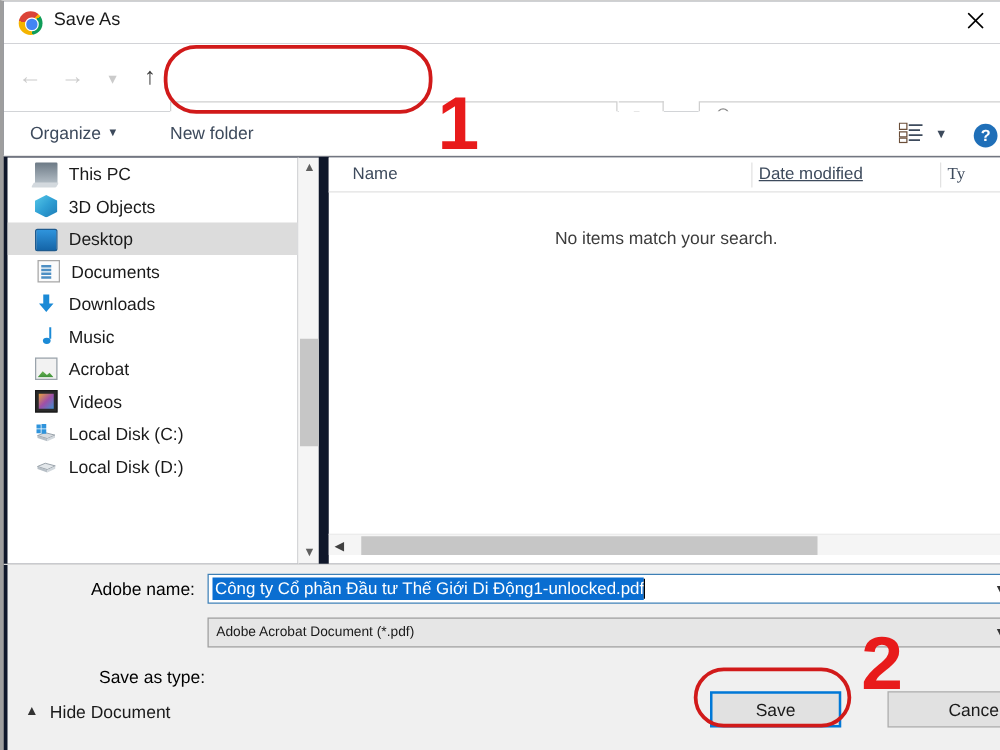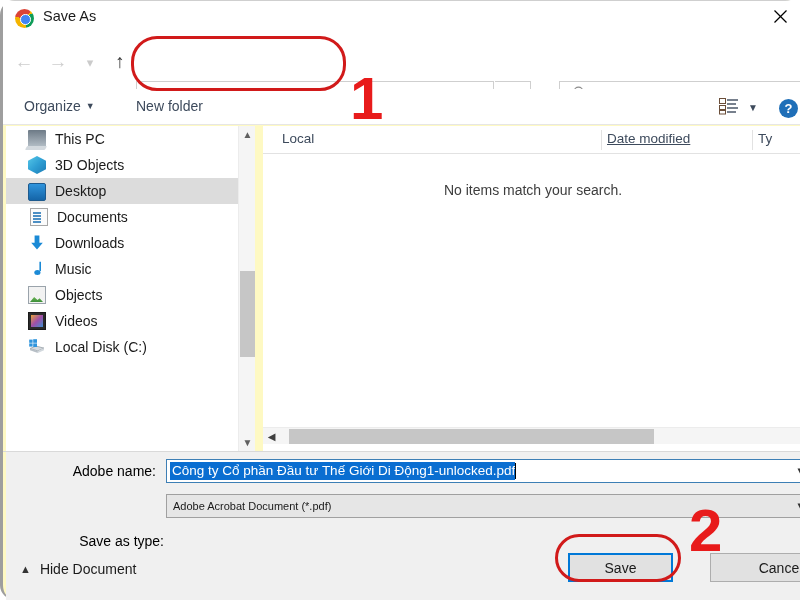--- a/index.html
+++ b/index.html
@@ -5,24 +5,23 @@
   * { box-sizing: border-box; margin: 0; padding: 0; }
   html, body {
     width: 800px; height: 600px;
     font-family: "Liberation Sans", sans-serif;
     background: #ffffff;
     overflow: hidden;
   }
   #dialog {
     position: relative;
     width: 800px; height: 600px;
-    background: #fef9c3;
+    background: #0f172a;
     border-left: 3px solid #9e9e9e;
     border-top: 1px solid #cfcfcf;
-    border-radius: 15px;
   }
 
   
   .titlebar {
     position: absolute; left: 0; top: 0; width: 800px; height: 34px;
     background: #ffffff;
     display: flex; align-items: center;
   }
   .chrome-logo {
     position: absolute; left: 12px; top: 8px;
@@ -171,21 +170,21 @@
   }
   .col-head {
     position: absolute; left: 0; top: 0; width: 540px; height: 28px;
     border-bottom: 1px solid #e2e2e2; background: #fff;
   }
   .col {
     position: absolute; top: 5px; font-size: 13.5px; color: #3d4a5c;
   }
   .col-name { left: 19px; }
   .col-date { left: 344px; text-decoration: underline; }
-  .col-type { left: 495px; }
+  .col-type { left: 495px; font-family: Liberation Serif, serif; }
   .col-div {
     position: absolute; top: 4px; width: 1px; height: 20px; background: #e2e2e2;
   }
   .empty-msg {
     position: absolute; left: 0; top: 56px; width: 540px;
     text-align: center; font-size: 14px; color: #3d3d3d;
   }
   .hscroll {
     position: absolute; left: 260px; top: 426px; width: 540px; height: 17px;
     background: #f5f5f5; border-top: 1px solid #ececec;
@@ -360,51 +359,61 @@
       <span class="ico ico-music">
         <svg width="18" height="18" viewBox="0 0 18 18">
           <path d="M12.2 1.8v9.1" stroke="#1b8ad6" stroke-width="1.6" fill="none"></path>
           <ellipse cx="9.4" cy="12.6" rx="3.1" ry="2.5" fill="#1b8ad6"></ellipse>
         </svg>
       </span>
       <span class="tree-label">Music</span>
     </div>
     <div class="tree-item">
       <span class="ico ico-pic"></span>
-      <span class="tree-label">Objects</span>
+      <span class="tree-label">Acrobat</span>
     </div>
     <div class="tree-item">
       <span class="ico ico-vid"></span>
       <span class="tree-label">Videos</span>
     </div>
     <div class="tree-item">
       <span class="ico ico-diskc">
         <svg width="18" height="18" viewBox="0 0 18 18">
           <path d="M2 10.5l6-2.4 8 2 -6.2 2.8z" fill="#d7dbdf" stroke="#9aa3ab" stroke-width="0.8"></path>
           <path d="M2 10.5v1.8l7.8 2.6v-1.9z" fill="#b7bfc6"></path>
           <path d="M9.8 13v1.9L16 12.2v-1.9z" fill="#d2d8dd"></path>
           <rect x="1.2" y="1.6" width="3.4" height="3.2" fill="#2f94dc"></rect>
           <rect x="5.2" y="1.2" width="3.8" height="3.6" fill="#2f94dc"></rect>
           <rect x="1.2" y="5.4" width="3.4" height="3.2" fill="#2f94dc"></rect>
           <rect x="5.2" y="5.4" width="3.8" height="3.6" fill="#2f94dc"></rect>
         </svg>
       </span>
       <span class="tree-label">Local Disk (C:)</span>
     </div>
+    <div class="tree-item">
+      <span class="ico ico-diskd">
+        <svg width="18" height="18" viewBox="0 0 18 18">
+          <path d="M2 9.2l6.2-2.6 8 2.1 -6.4 3z" fill="#e3e7ea" stroke="#9aa3ab" stroke-width="0.8"></path>
+          <path d="M2 9.2v2l7.8 2.7v-2z" fill="#b7bfc6"></path>
+          <path d="M9.8 11.9v2l6.4-3v-2z" fill="#d2d8dd"></path>
+        </svg>
+      </span>
+      <span class="tree-label">Local Disk (D:)</span>
+    </div>
   </div>
 
   <div class="sb-scroll">
     <div class="sb-arrow up">▲</div>
     <div class="sb-thumb"></div>
     <div class="sb-arrow dn">▼</div>
   </div>
 
   <div class="filelist">
     <div class="col-head">
-      <div class="col col-name">Local</div>
+      <div class="col col-name">Name</div>
       <div class="col-div" style="left:338px"></div>
       <div class="col col-date">Date modified
         
       </div>
       <div class="col-div" style="left:489px"></div>
       <div class="col col-type">Ty</div>
     </div>
     <div class="empty-msg">No items match your search.</div>
   </div>
 

